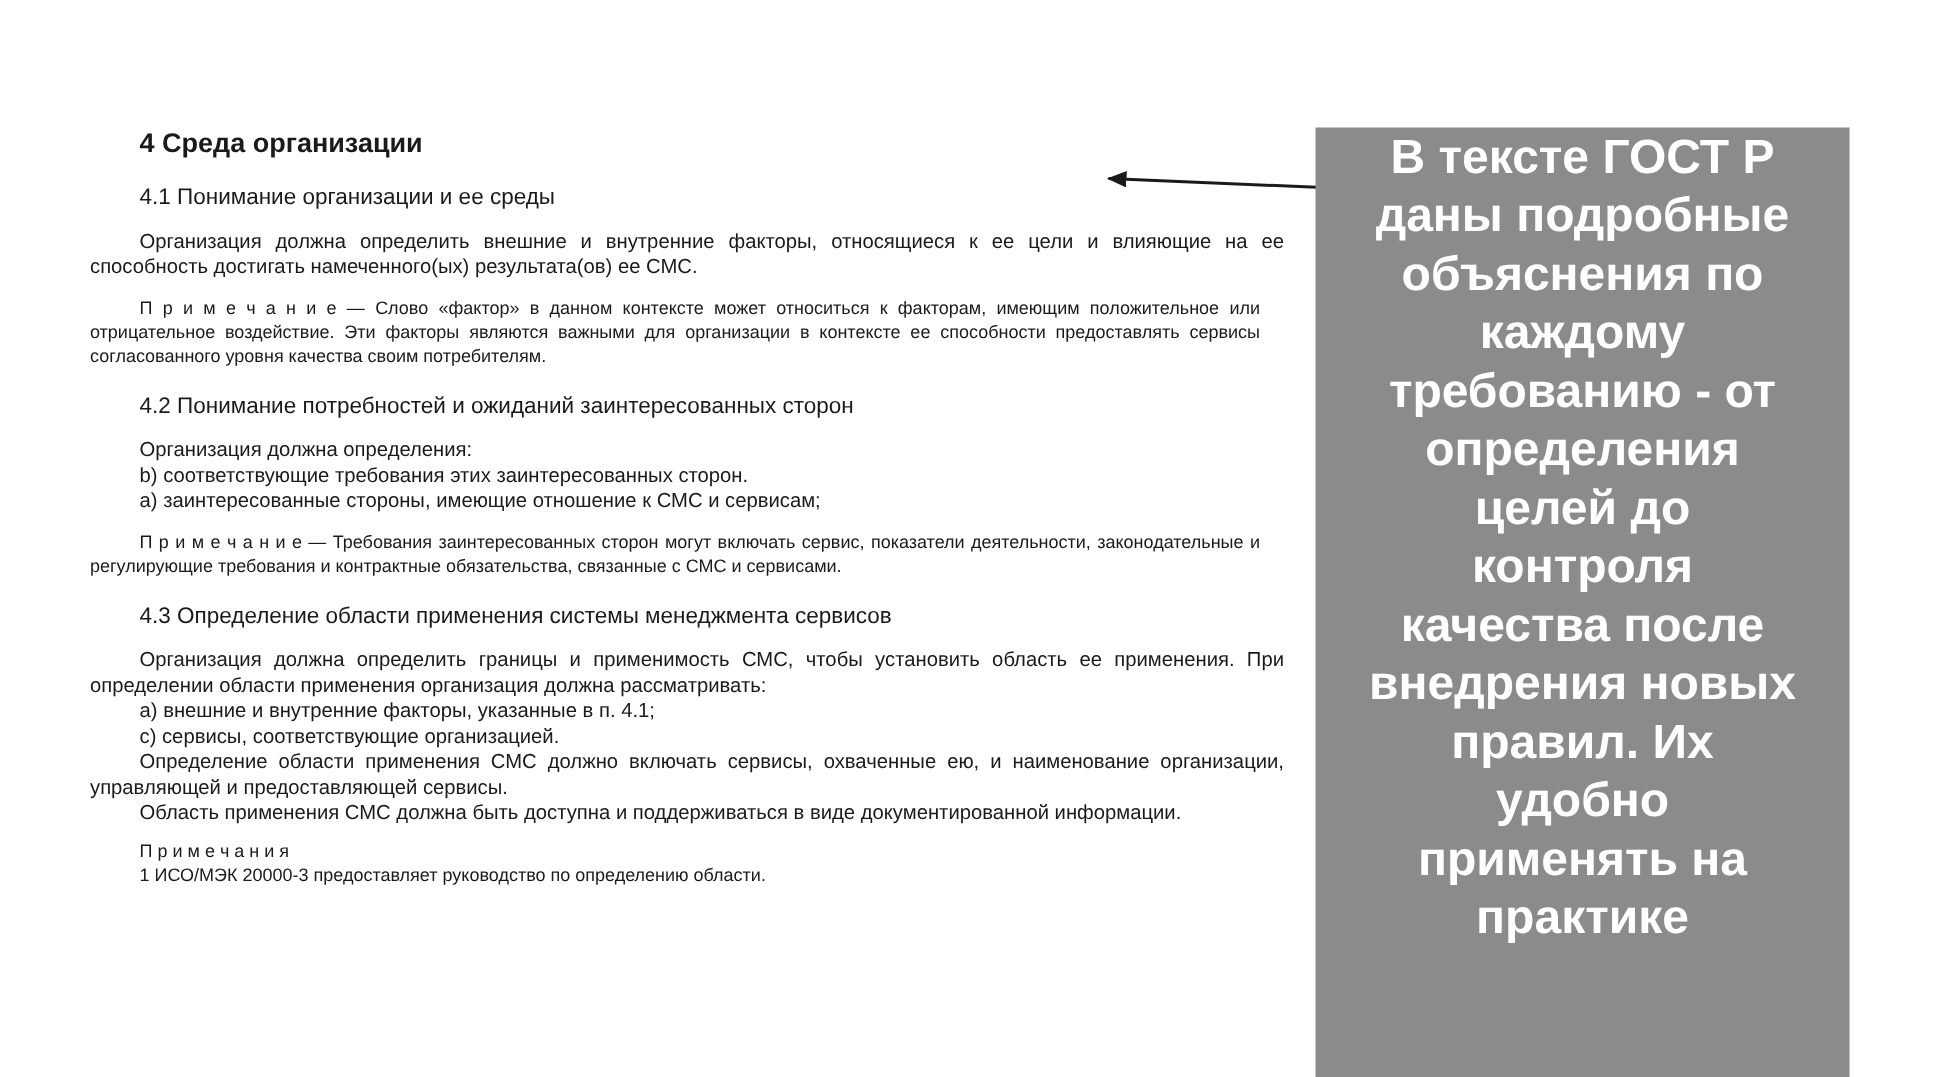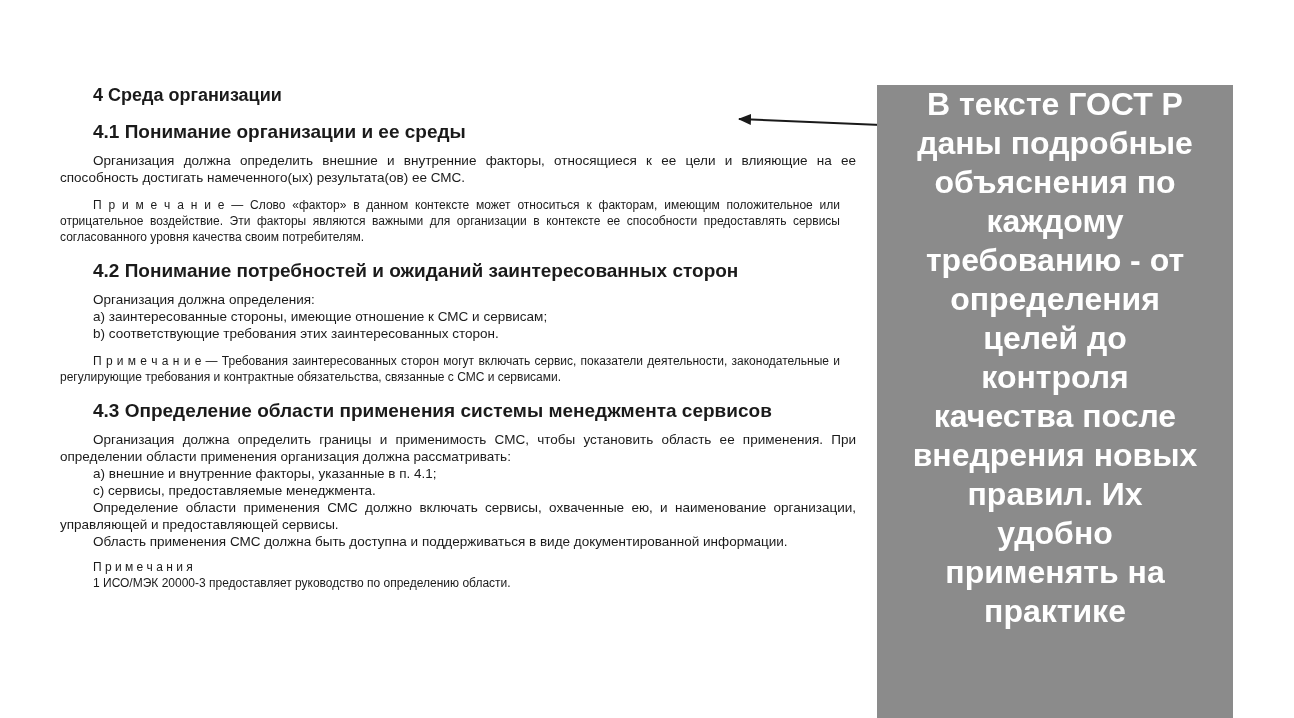--- a/index.html
+++ b/index.html
@@ -24,23 +24,23 @@
     top: 84px;
     width: 796px;
   }
   .doc-heading {
     font-size: 18px;
     line-height: 22px;
     font-weight: bold;
     margin: 0 0 0 33px;
   }
   .section-title {
-    font-size: 19px;
+    font-size: 15px;
     line-height: 18px;
-    font-weight: bold;
+    font-weight: normal;
     margin: 17px 0 11px 33px;
   }
   .para {
     font-size: 13.5px;
     line-height: 17px;
     margin: 0;
     text-align: justify;
     text-indent: 33px;
   }
   .note {
@@ -100,29 +100,29 @@
     <h1 class="doc-heading">4 Среда организации</h1>
     <div id="doc-body">
         <section>
           <h2 class="section-title">4.1 Понимание организации и ее среды</h2>
           <p class="para">Организация должна определить внешние и внутренние факторы, относящиеся к ее цели и влияющие на ее способность достигать намеченного(ых) результата(ов) ее СМС.</p>
           <p class="note">П р и м е ч а н и е — Слово «фактор» в данном контексте может относиться к факторам, имеющим положительное или отрицательное воздействие. Эти факторы являются важными для организации в контексте ее способности предоставлять сервисы согласованного уровня качества своим потребителям.</p>
         </section>
         <section>
           <h2 class="section-title">4.2 Понимание потребностей и ожиданий заинтересованных сторон</h2>
           <p class="para">Организация должна определения:</p>
+          <p class="para">b) соответствующие требования этих заинтересованных сторон.</p>
           <p class="para">a) заинтересованные стороны, имеющие отношение к СМС и сервисам;</p>
-          <p class="para">b) соответствующие требования этих заинтересованных сторон.</p>
           <p class="note">П р и м е ч а н и е — Требования заинтересованных сторон могут включать сервис, показатели деятельности, законодательные и регулирующие требования и контрактные обязательства, связанные с СМС и сервисами.</p>
         </section>
         <section>
           <h2 class="section-title">4.3 Определение области применения системы менеджмента сервисов</h2>
           <p class="para">Организация должна определить границы и применимость СМС, чтобы установить область ее применения. При определении области применения организация должна рассматривать:</p>
           <p class="para">a) внешние и внутренние факторы, указанные в п. 4.1;</p>
-          <p class="para">c) сервисы, предоставляемые менеджмента.</p>
+          <p class="para">c) сервисы, соответствующие организацией.</p>
           <p class="para">Определение области применения СМС должно включать сервисы, охваченные ею, и наименование организации, управляющей и предоставляющей сервисы.</p>
           <p class="para">Область применения СМС должна быть доступна и поддерживаться в виде документированной информации.</p>
           <p class="notetitle">П р и м е ч а н и я</p>
           <p class="note">1 ИСО/МЭК 20000-3 предоставляет руководство по определению области.</p>
         </section>
       </div>
   </div>
 
   <svg class="arrow-svg" viewBox="0 0 190 34" xmlns="http://www.w3.org/2000/svg">
     <defs>

